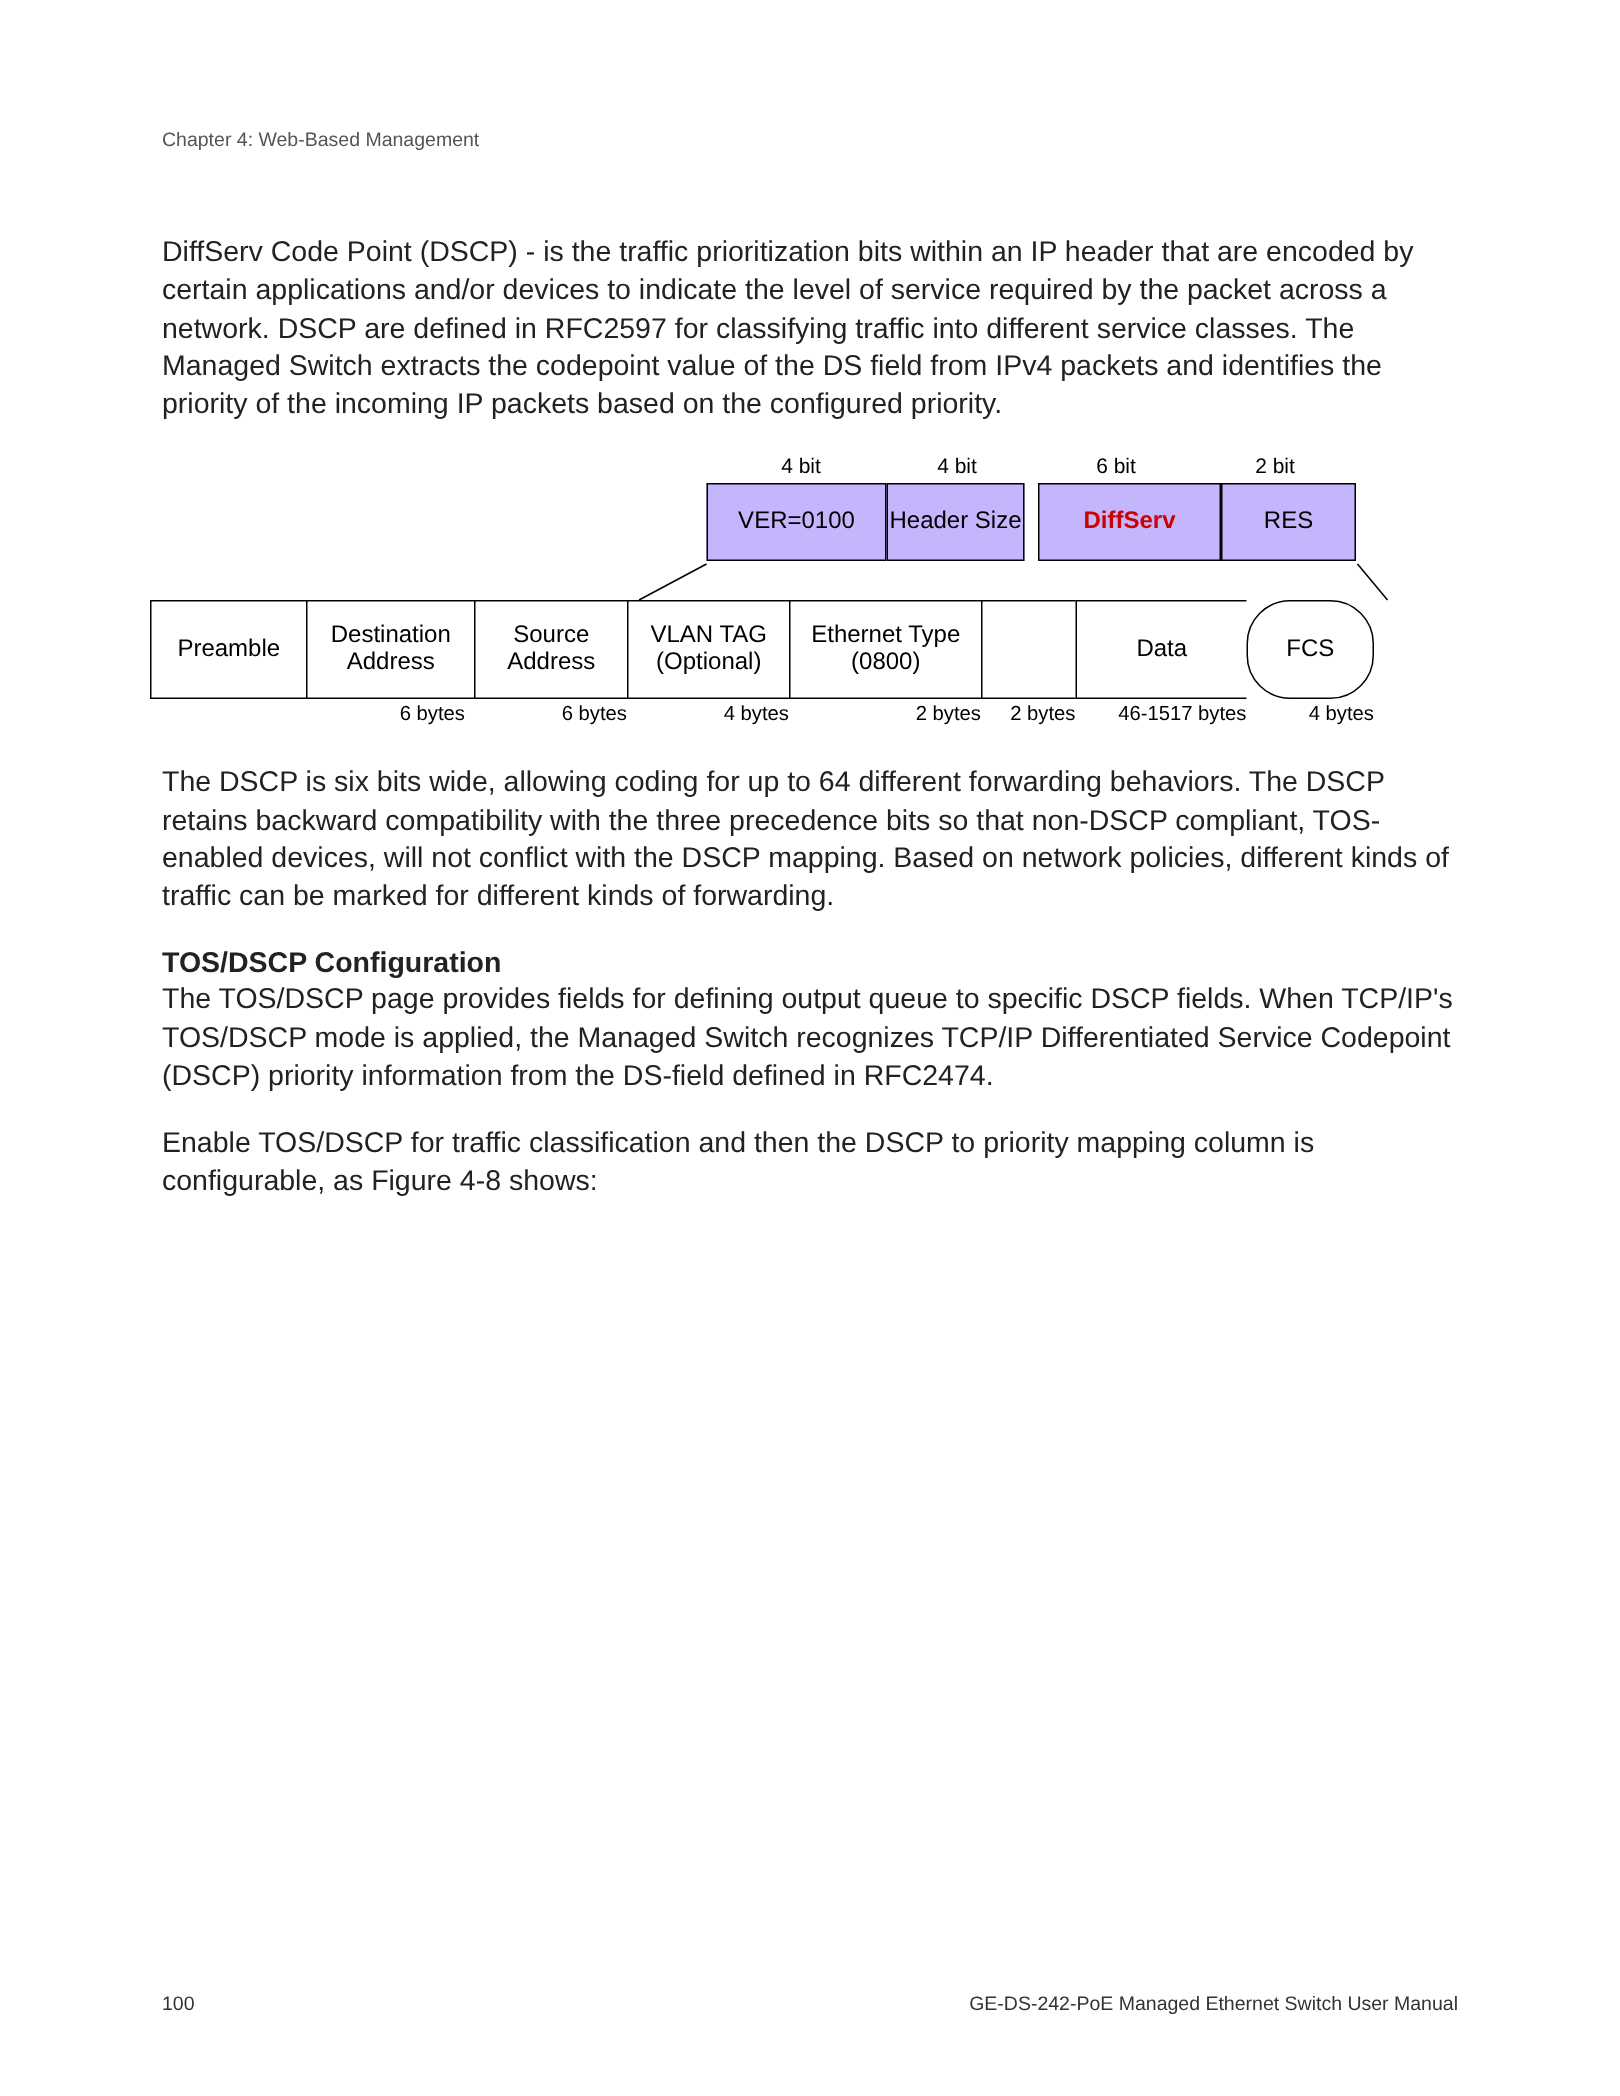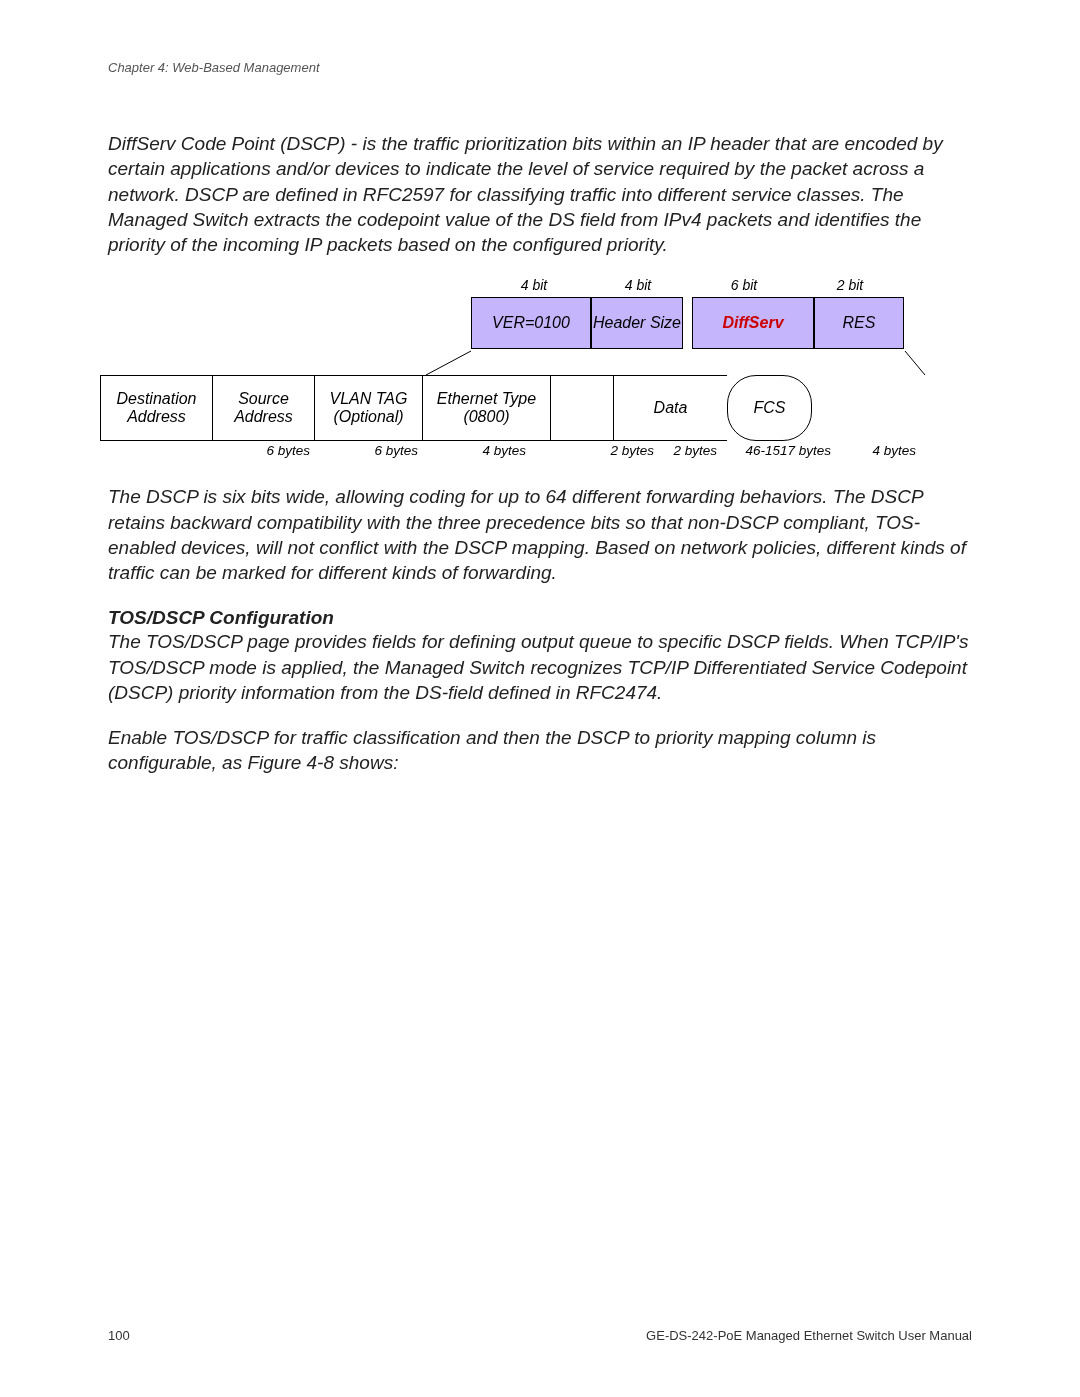--- a/index.html
+++ b/index.html
@@ -5,22 +5,21 @@
   * { box-sizing: border-box; margin: 0; padding: 0; }
   body {
     background: #fff;
     font-family: Arial, Helvetica, sans-serif;
     width: 1080px;
     height: 1397px;
     position: relative;
     color: #000;
   }
   .page {
-    padding: 60px 108px 0 108px;
-    font-style: italic;
+    padding: 85px 108px 0 108px;
   }
   .chapter-header {
     font-size: 13px;
     color: #555;
     margin-bottom: 56px;
   }
   .body-text {
     font-size: 19px;
     line-height: 1.33;
     color: #222;
@@ -151,20 +150,21 @@
       <div class="cell c-ds">DiffServ</div>
       <div class="cell c-res">RES</div>
     </div>
     <div class="connectors">
       <svg width="870" height="28">
         <line x1="363" y1="2" x2="318" y2="26" stroke="#000" stroke-width="1"></line>
         <line x1="797" y1="2" x2="817" y2="26" stroke="#000" stroke-width="1"></line>
       </svg>
     </div>
     <div class="bottom-row">
+      <div class="cell bc-pre">Preamble</div>
       <div class="cell bc-dest">Destination Address</div>
       <div class="cell bc-src">Source Address</div>
       <div class="cell bc-vlan">VLAN TAG (Optional)</div>
       <div class="cell bc-eth">Ethernet Type (0800)</div>
       <div class="cell bc-gap"></div>
       <div class="cell bc-data">Data</div>
       <div class="cell bc-fcs">FCS</div>
     </div>
     <div class="bottom-bytes">
       <div class="by-pre"></div>

